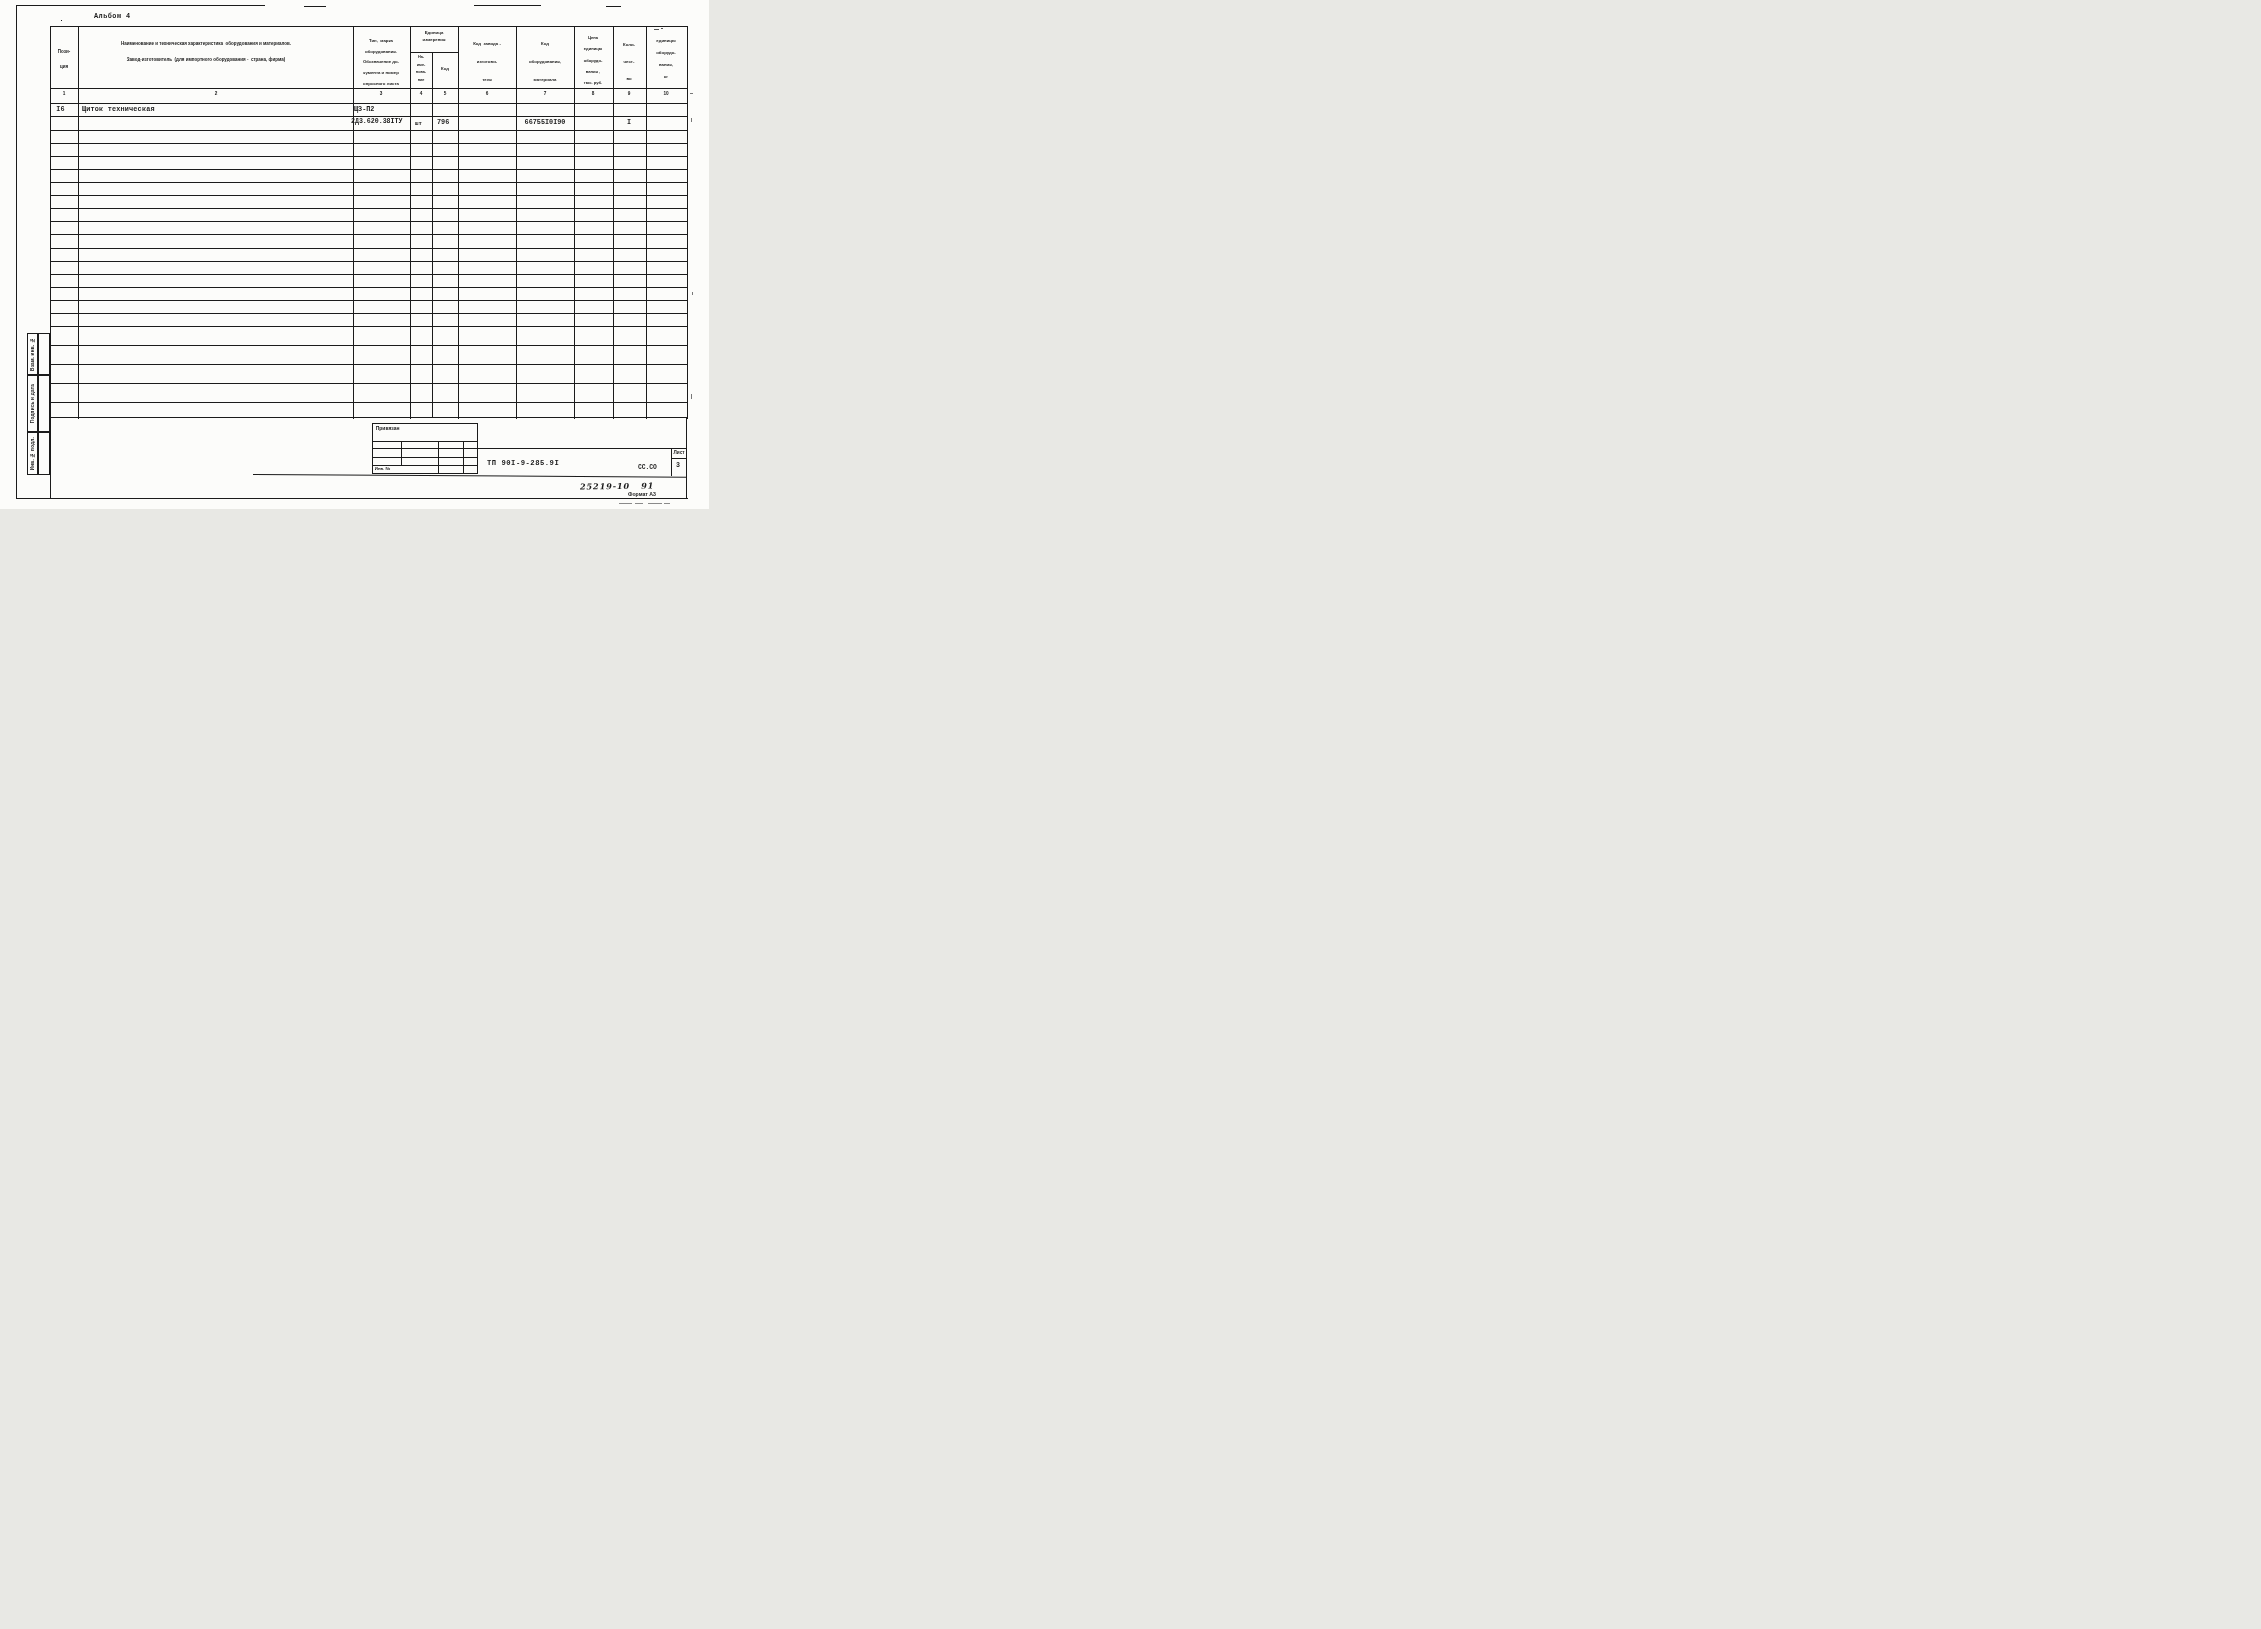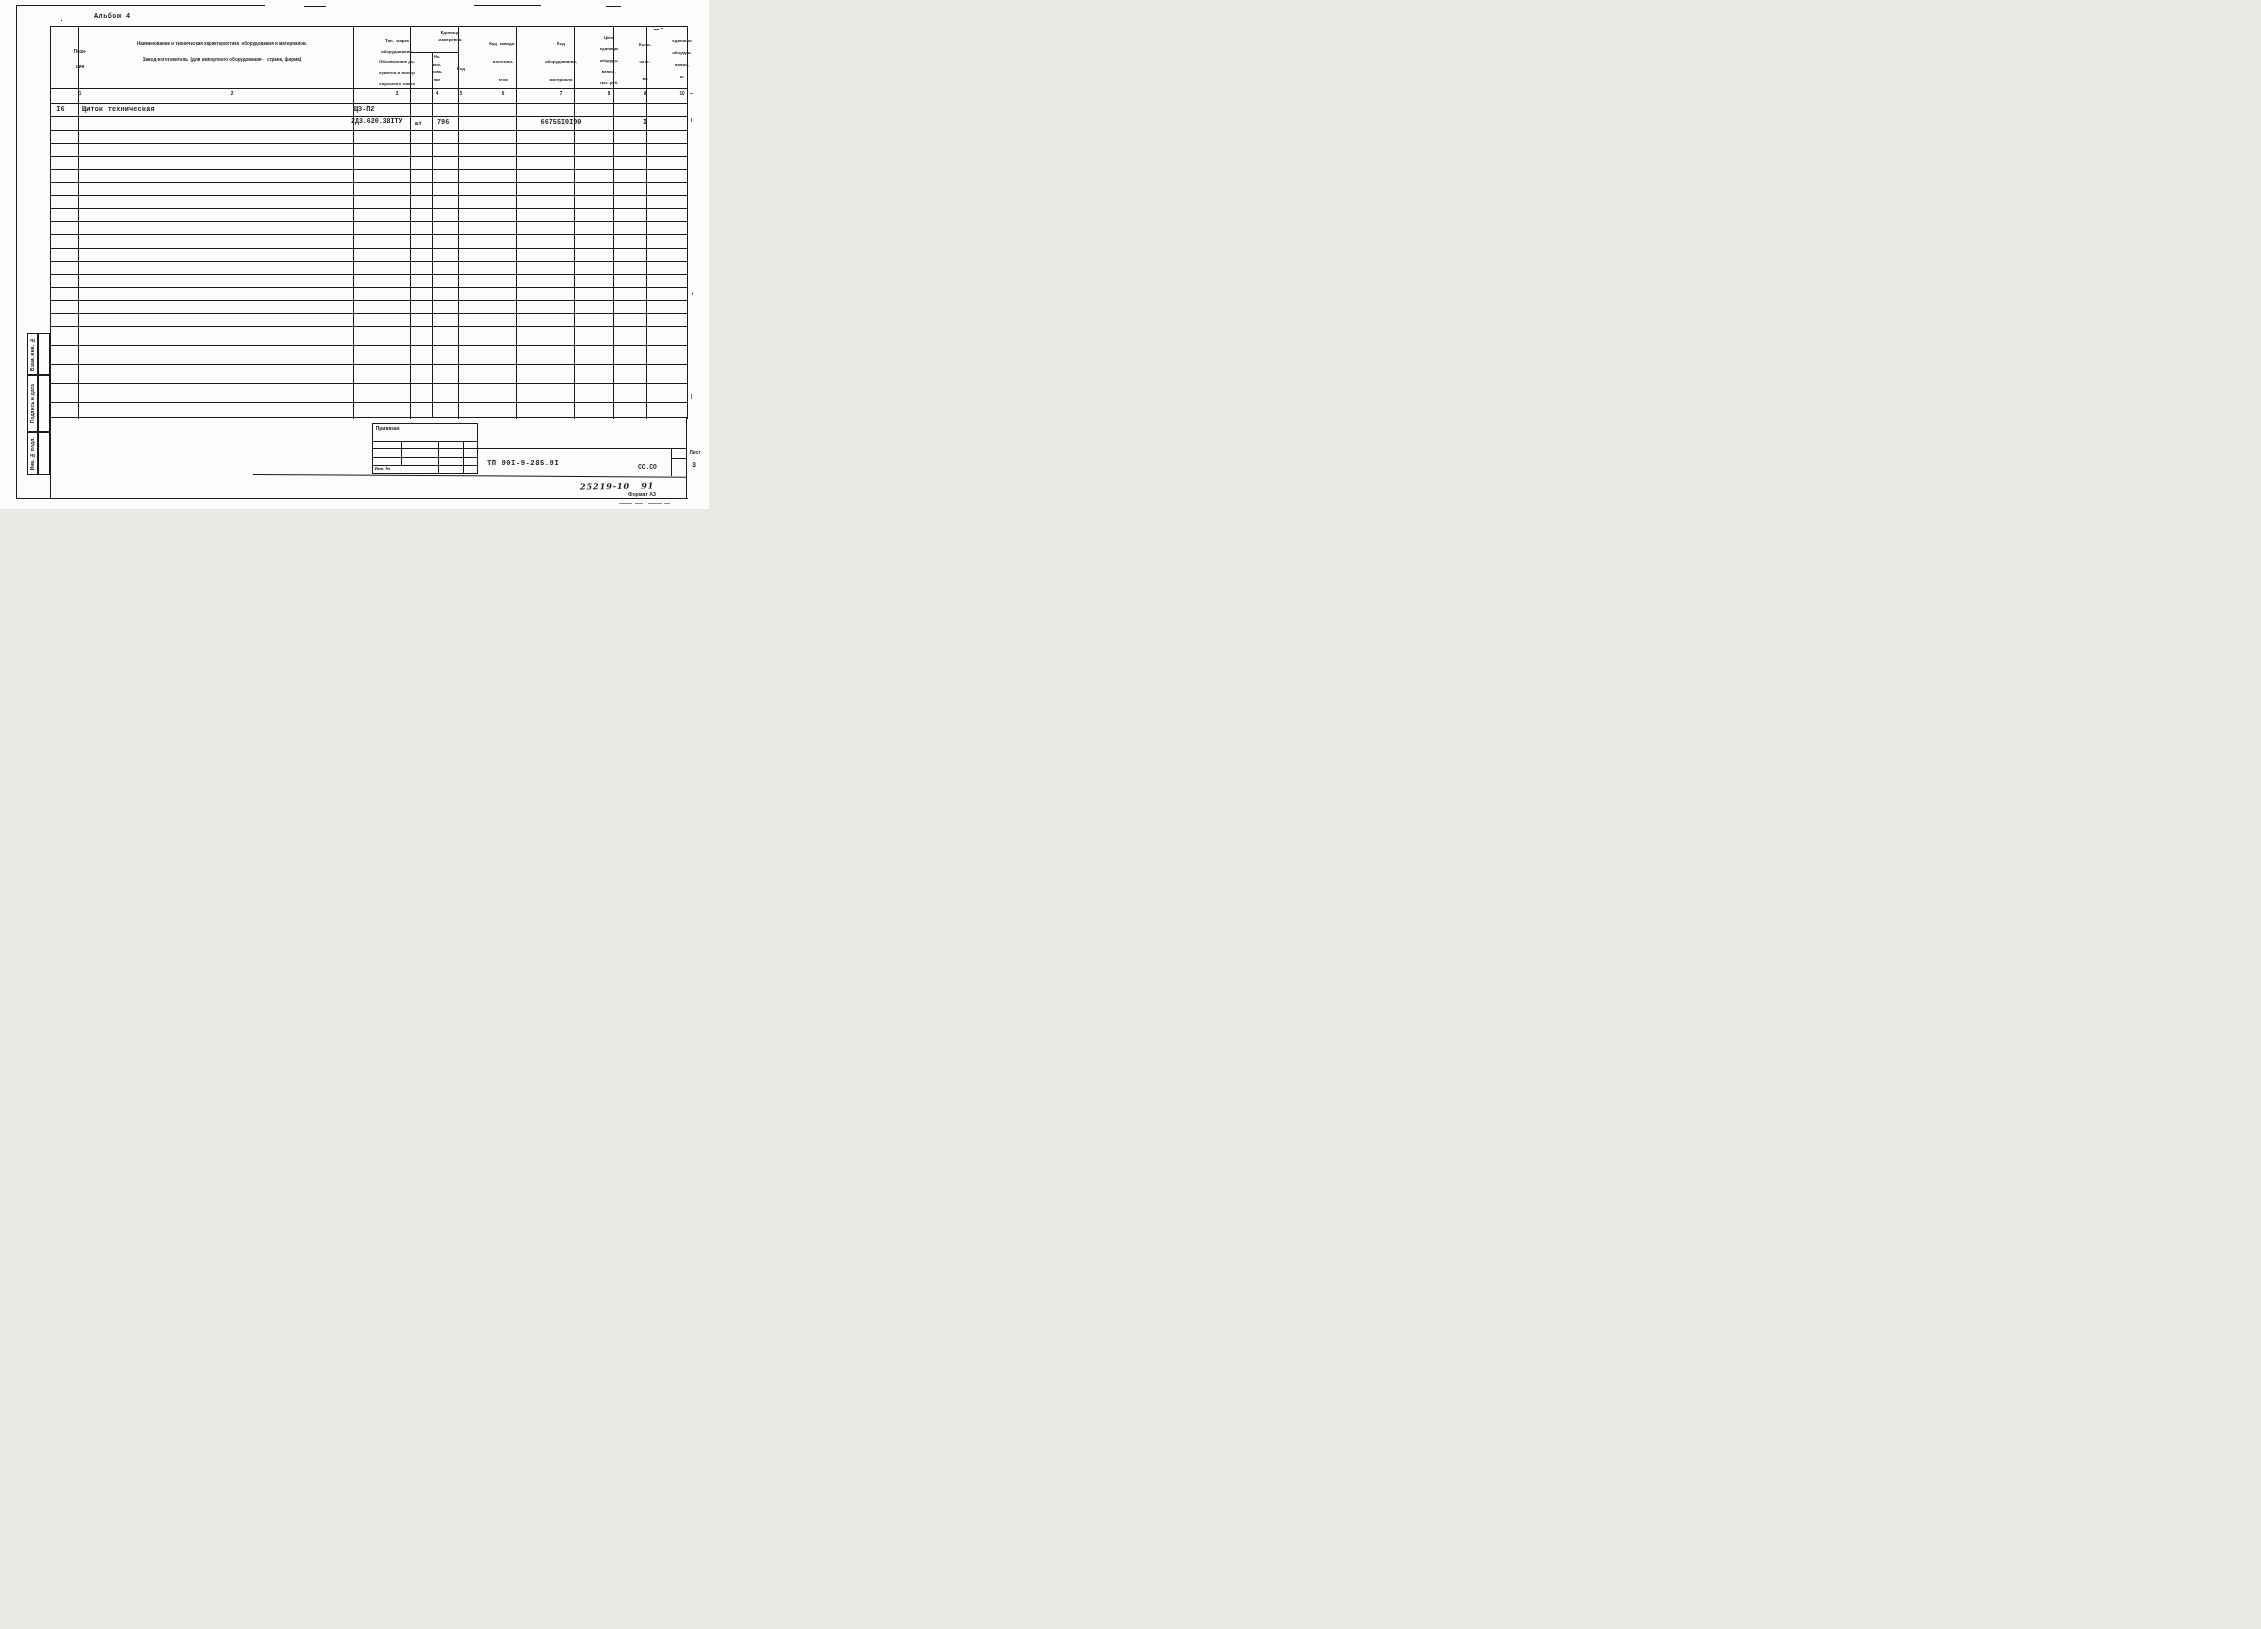--- a/index.html
+++ b/index.html
@@ -3,21 +3,21 @@
 <meta charset="utf-8">
 <style>
   html,body{margin:0;padding:0;background:#e8e8e4;}
   .page{position:relative;width:709px;height:509px;background:#fcfcfa;overflow:hidden;
         font-family:"Liberation Sans",sans-serif;color:#1b1b1b;}
   .ln{position:absolute;background:#1b1b1b;}
   .ln.gray{background:#8a8a8a;}
   .ln.dgray{background:#555;}
   .ln.tick{background:#777;}
   .t{position:absolute;white-space:pre;color:#1b1b1b;}
-  .c{transform:translateX(-50%);margin-left:16px;}
+  .c{transform:translateX(-50%);}
   .hdr{font-family:"Liberation Sans",sans-serif;font-weight:700;}
   .mono{font-family:"Liberation Mono","DejaVu Sans Mono",monospace;font-weight:700;}
   .hand{font-family:"DejaVu Serif",serif;font-style:italic;font-weight:700;
         transform:rotate(-0.8deg);letter-spacing:0.9px;}
   .tbl{position:absolute;left:50px;top:26px;width:538px;height:393px;}
   .stamp{position:absolute;left:372px;top:423px;width:106px;height:51px;
          border:1.1px solid #1b1b1b;box-sizing:border-box;}
   .sbox{position:absolute;border:0.9px solid #1b1b1b;box-sizing:border-box;
         display:flex;align-items:center;justify-content:center;}
   .vtext{writing-mode:vertical-rl;transform:rotate(180deg);white-space:nowrap;

